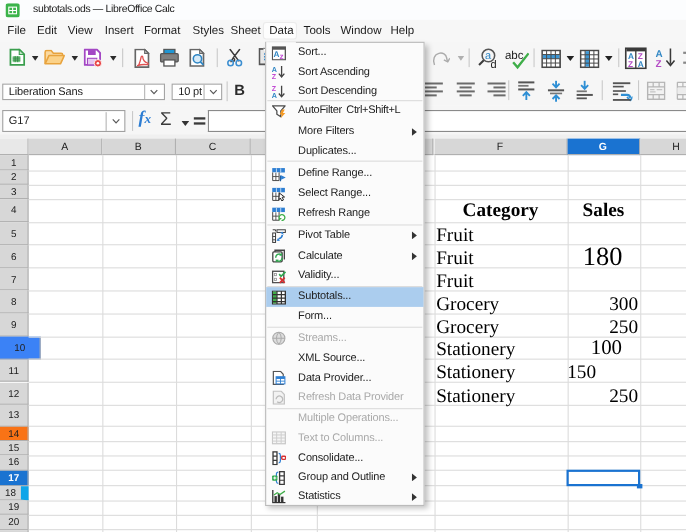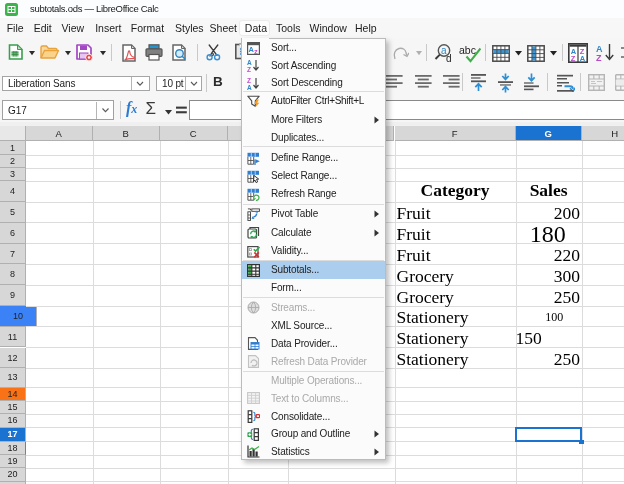--- a/index.html
+++ b/index.html
@@ -253,21 +253,21 @@
 <div class="abs" style="left:0;top:264.4px;width:26px;height:20.80000000000001px;background:#d7d7d7;border-right:1px solid #b0b0b0;border-bottom:1px solid #b0b0b0;color:#222;font-weight:normal;font-size:9px;text-align:center;line-height:20.80000000000001px">8</div>
 <div class="abs" style="left:0;top:285.2px;width:26px;height:20.80000000000001px;background:#d7d7d7;border-right:1px solid #b0b0b0;border-bottom:1px solid #b0b0b0;color:#222;font-weight:normal;font-size:9px;text-align:center;line-height:20.80000000000001px">9</div>
 <div class="abs" style="left:0;top:306px;width:37px;height:20.80000000000001px;background:#3b82f6;border-right:1px solid #b0b0b0;border-bottom:1px solid #b0b0b0;color:#222;font-weight:normal;font-size:9px;text-align:center;line-height:20.80000000000001px">10</div>
 <div class="abs" style="left:0;top:326.8px;width:26px;height:20.69999999999999px;background:#d7d7d7;border-right:1px solid #b0b0b0;border-bottom:1px solid #b0b0b0;color:#222;font-weight:normal;font-size:9px;text-align:center;line-height:20.69999999999999px">11</div>
 <div class="abs" style="left:0;top:347.5px;width:26px;height:20.80000000000001px;background:#d7d7d7;border-right:1px solid #b0b0b0;border-bottom:1px solid #b0b0b0;color:#222;font-weight:normal;font-size:9px;text-align:center;line-height:20.80000000000001px">12</div>
 <div class="abs" style="left:0;top:368.3px;width:26px;height:19.30000000000001px;background:#d7d7d7;border-right:1px solid #b0b0b0;border-bottom:1px solid #b0b0b0;color:#222;font-weight:normal;font-size:9px;text-align:center;line-height:19.30000000000001px">13</div>
 <div class="abs" style="left:0;top:387.6px;width:26px;height:13.399999999999977px;background:#f97316;border-right:1px solid #b0b0b0;border-bottom:1px solid #b0b0b0;color:#222;font-weight:normal;font-size:9px;text-align:center;line-height:13.399999999999977px">14</div>
 <div class="abs" style="left:0;top:401px;width:26px;height:13.399999999999977px;background:#d7d7d7;border-right:1px solid #b0b0b0;border-bottom:1px solid #b0b0b0;color:#222;font-weight:normal;font-size:9px;text-align:center;line-height:13.399999999999977px">15</div>
 <div class="abs" style="left:0;top:414.4px;width:26px;height:13.400000000000034px;background:#d7d7d7;border-right:1px solid #b0b0b0;border-bottom:1px solid #b0b0b0;color:#222;font-weight:normal;font-size:9px;text-align:center;line-height:13.400000000000034px">16</div>
 <div class="abs" style="left:0;top:427.8px;width:26px;height:13.800000000000011px;background:#1a73d1;border-right:1px solid #b0b0b0;border-bottom:1px solid #b0b0b0;color:#fff;font-weight:bold;font-size:9px;text-align:center;line-height:13.800000000000011px">17</div>
-<div class="abs" style="left:0;top:441.6px;width:26px;height:13.399999999999977px;background:#d7d7d7;border-right:1px solid #0ea5e9;border-bottom:1px solid #b0b0b0;color:#222;font-weight:normal;font-size:9px;text-align:center;line-height:13.399999999999977px">18</div>
+<div class="abs" style="left:0;top:441.6px;width:26px;height:13.399999999999977px;background:#d7d7d7;border-right:7px solid #0ea5e9;border-bottom:1px solid #b0b0b0;color:#222;font-weight:normal;font-size:9px;text-align:center;line-height:13.399999999999977px">18</div>
 <div class="abs" style="left:0;top:455px;width:26px;height:13.399999999999977px;background:#d7d7d7;border-right:1px solid #b0b0b0;border-bottom:1px solid #b0b0b0;color:#222;font-weight:normal;font-size:9px;text-align:center;line-height:13.399999999999977px">19</div>
 <div class="abs" style="left:0;top:468.4px;width:26px;height:13.400000000000034px;background:#d7d7d7;border-right:1px solid #b0b0b0;border-bottom:1px solid #b0b0b0;color:#222;font-weight:normal;font-size:9px;text-align:center;line-height:13.400000000000034px">20</div>
 <div class="abs" style="left:0;top:481.8px;width:26px;height:2.1999999999999886px;background:#d7d7d7;border-right:1px solid #b0b0b0"></div>
 <div class="abs" style="left:26px;top:154.5px;width:598px;height:1px;background:#dcdcdc"></div>
 <div class="abs" style="left:26px;top:167.5px;width:598px;height:1px;background:#dcdcdc"></div>
 <div class="abs" style="left:26px;top:180.7px;width:598px;height:1px;background:#dcdcdc"></div>
 <div class="abs" style="left:26px;top:201.5px;width:598px;height:1px;background:#dcdcdc"></div>
 <div class="abs" style="left:26px;top:222.3px;width:598px;height:1px;background:#dcdcdc"></div>
 <div class="abs" style="left:26px;top:243.1px;width:598px;height:1px;background:#dcdcdc"></div>
 <div class="abs" style="left:26px;top:263.9px;width:598px;height:1px;background:#dcdcdc"></div>
@@ -287,31 +287,29 @@
 <div class="abs" style="left:92.5px;top:141px;width:1px;height:343px;background:#dcdcdc"></div>
 <div class="abs" style="left:160px;top:141px;width:1px;height:343px;background:#dcdcdc"></div>
 <div class="abs" style="left:227.5px;top:141px;width:1px;height:343px;background:#dcdcdc"></div>
 <div class="abs" style="left:287.7px;top:141px;width:1px;height:343px;background:#dcdcdc"></div>
 <div class="abs" style="left:394.5px;top:141px;width:1px;height:343px;background:#dcdcdc"></div>
 <div class="abs" style="left:515.6px;top:141px;width:1px;height:343px;background:#dcdcdc"></div>
 <div class="abs" style="left:581.6px;top:141px;width:1px;height:343px;background:#dcdcdc"></div>
 <div class="abs" style="left:515.6px;top:180.2px;width:66.0px;height:20.80000000000001px;font-family:'Liberation Serif',serif;font-size:17.5px;color:#000;font-weight:bold;text-align:center;line-height:20.80000000000001px">Sales</div>
 <div class="abs" style="left:394.5px;top:180.2px;width:121.10000000000002px;height:20.80000000000001px;font-family:'Liberation Serif',serif;font-size:17.5px;color:#000;font-weight:bold;text-align:center;line-height:20.80000000000001px">Category</div>
 <div class="abs" style="left:396.5px;top:203.4px;height:20.80000000000001px;font-family:'Liberation Serif',serif;font-size:17.5px;color:#000;line-height:20.80000000000001px">Fruit</div>
-<div class="abs" style="left:515.6px;top:203.4px;width:64.5px;height:20.80000000000001px;font-family:'Liberation Serif',serif;font-size:17.5px;color:#000;text-align:right;line-height:20.80000000000001px">200</div>
 <div class="abs" style="left:396.5px;top:224.20000000000002px;height:20.799999999999983px;font-family:'Liberation Serif',serif;font-size:17.5px;color:#000;line-height:20.799999999999983px">Fruit</div>
 <div class="abs" style="left:515.6px;top:224.20000000000002px;width:64.5px;height:20.799999999999983px;font-family:'Liberation Serif',serif;font-size:24px;color:#000;text-align:center;line-height:20.799999999999983px">180</div>
 <div class="abs" style="left:396.5px;top:245.0px;height:20.799999999999983px;font-family:'Liberation Serif',serif;font-size:17.5px;color:#000;line-height:20.799999999999983px">Fruit</div>
-<div class="abs" style="left:515.6px;top:245.0px;width:64.5px;height:20.799999999999983px;font-family:'Liberation Serif',serif;font-size:17.5px;color:#000;text-align:right;line-height:20.799999999999983px">220</div>
 <div class="abs" style="left:396.5px;top:265.79999999999995px;height:20.80000000000001px;font-family:'Liberation Serif',serif;font-size:17.5px;color:#000;line-height:20.80000000000001px">Grocery</div>
 <div class="abs" style="left:515.6px;top:265.79999999999995px;width:64.5px;height:20.80000000000001px;font-family:'Liberation Serif',serif;font-size:17.5px;color:#000;text-align:right;line-height:20.80000000000001px">300</div>
 <div class="abs" style="left:396.5px;top:286.59999999999997px;height:20.80000000000001px;font-family:'Liberation Serif',serif;font-size:17.5px;color:#000;line-height:20.80000000000001px">Grocery</div>
 <div class="abs" style="left:515.6px;top:286.59999999999997px;width:64.5px;height:20.80000000000001px;font-family:'Liberation Serif',serif;font-size:17.5px;color:#000;text-align:right;line-height:20.80000000000001px">250</div>
 <div class="abs" style="left:396.5px;top:307.4px;height:20.80000000000001px;font-family:'Liberation Serif',serif;font-size:17.5px;color:#000;line-height:20.80000000000001px">Stationery</div>
-<div class="abs" style="left:522px;top:307.4px;width:64.5px;height:20.80000000000001px;font-family:'Liberation Serif',serif;font-size:12px;color:#000;text-align:center;line-height:20.80000000000001px">100</div>
+<div class="abs" style="left:501px;top:307.4px;width:64.5px;height:20.80000000000001px;font-family:'Liberation Serif',serif;font-size:19px;color:#000;text-align:right;line-height:20.80000000000001px">100</div>
 <div class="abs" style="left:396.5px;top:328.2px;height:20.69999999999999px;font-family:'Liberation Serif',serif;font-size:17.5px;color:#000;line-height:20.69999999999999px">Stationery</div>
 <div class="abs" style="left:515.6px;top:328.2px;width:64.5px;height:20.69999999999999px;font-family:'Liberation Serif',serif;font-size:17.5px;color:#000;text-align:left;line-height:20.69999999999999px">150</div>
 <div class="abs" style="left:396.5px;top:348.9px;height:20.80000000000001px;font-family:'Liberation Serif',serif;font-size:17.5px;color:#000;line-height:20.80000000000001px">Stationery</div>
 <div class="abs" style="left:515.6px;top:348.9px;width:64.5px;height:20.80000000000001px;font-family:'Liberation Serif',serif;font-size:17.5px;color:#000;text-align:right;line-height:20.80000000000001px">250</div>
 <div class="abs" style="left:515.1px;top:427.3px;width:67.0px;height:14.800000000000011px;border:2px solid #1a73d1"></div>
 <div class="abs" style="left:579.1px;top:439.6px;width:4.5px;height:4.5px;background:#1a73d1"></div>
 <div class="abs" style="left:241px;top:37.5px;width:145px;height:422.5px;background:#fbfbfb;border:1px solid #bbb;box-shadow:3px 3px 5px rgba(0,0,0,0.25);z-index:50"></div>
 <div class="abs" style="left:242px;top:37.5px;width:27px;height:1.5px;background:#fbfbfb;z-index:51"></div>
 <div class="abs" style="left:271px;top:42.3px;font-size:10px;letter-spacing:-0.15px;color:#222;z-index:60">Sort...</div>
 <svg class="ic" style="left:247.0px;top:41.8px;z-index:60" width="13" height="13" viewBox="0 0 13 13">

